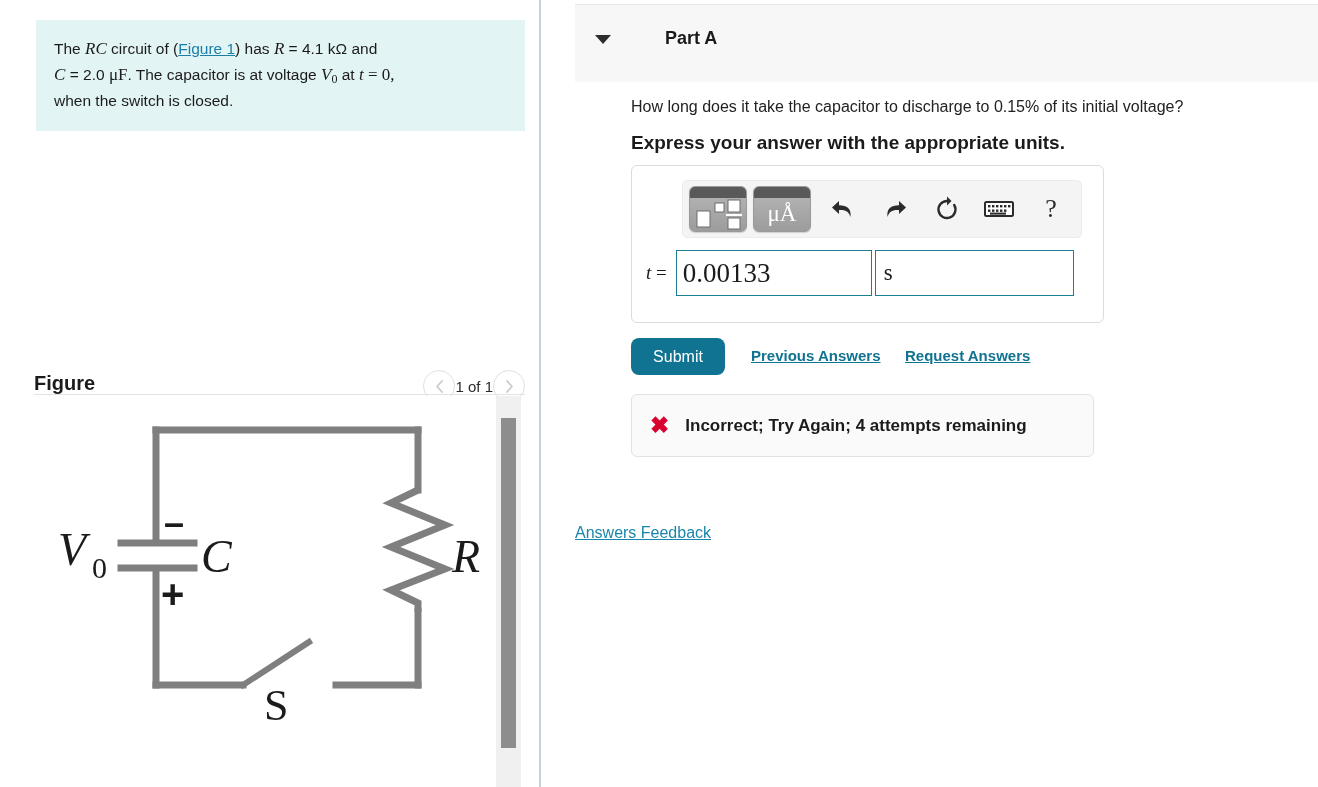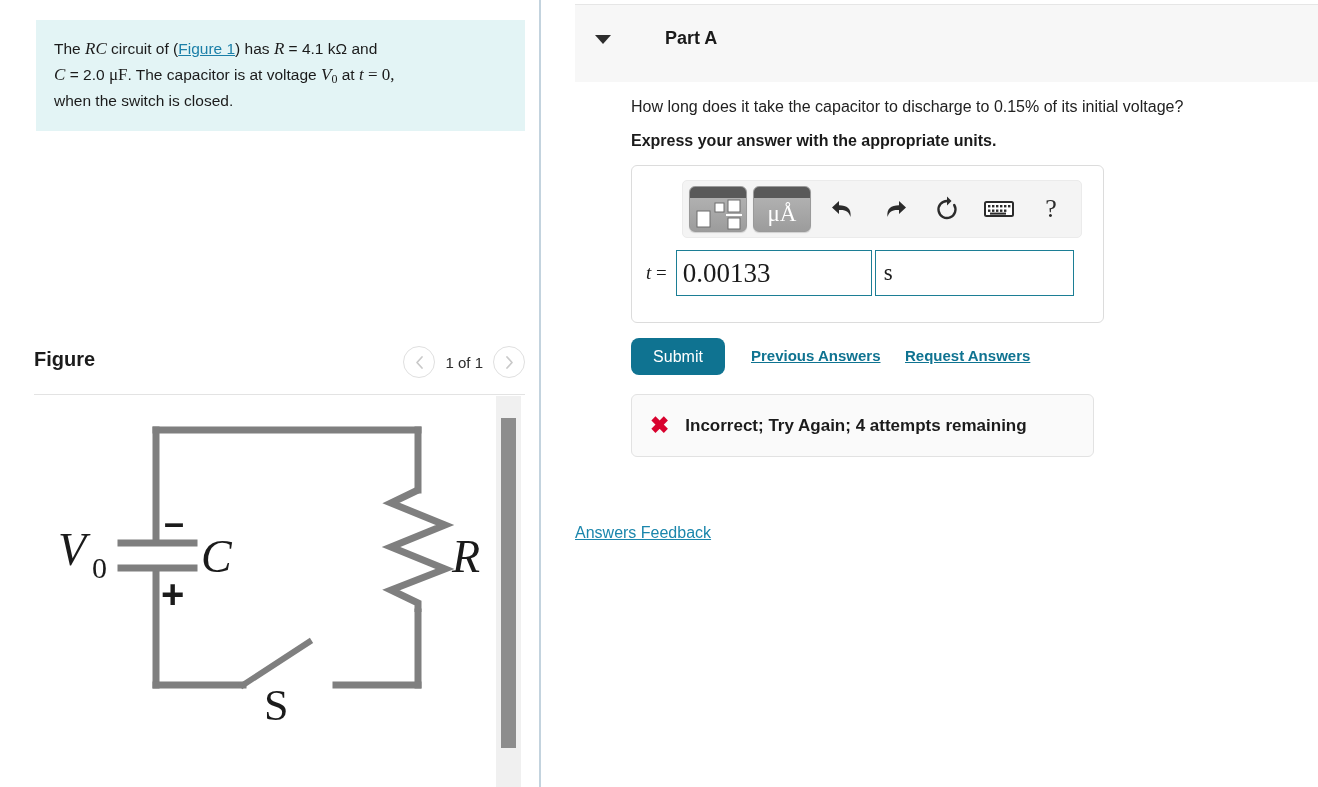--- a/index.html
+++ b/index.html
@@ -30,30 +30,30 @@
     color: #1b1b1b;
   }
   .mi { font-family: "Liberation Serif", serif; font-style: italic; font-size: 17px; }
   .mr { font-family: "Liberation Serif", serif; font-style: normal; font-size: 17px; }
   .sub { font-size: 12px; vertical-align: -0.25em; font-style: normal;
          font-family:"Liberation Serif", serif;}
   .figlink { color: #1b7fa8; text-decoration: underline; cursor: pointer; }
 
   
   .figure-header {
-    position: absolute; left: 34px; top: 344px;
+    position: absolute; left: 34px; top: 368px;
     width: 491px; height: 44px;
   }
   .figure-title {
     position: absolute; left: 0; top: 4px;
     font-size: 20px; font-weight: bold; color: #1b1b1b;
   }
   .fig-nav {
     position: absolute; right: 0; top: 2px;
-    display: flex; align-items: center; gap: 10px;
+    display: flex; align-items: center; 
   }
   .nav-circle {
     width: 30px; height: 30px; border-radius: 50%;
     border: 1px solid #e0e0e0; background:#fff;
     display: flex; align-items: center; justify-content: center;
     cursor: pointer;
   }
   .nav-circle svg { display:block; }
   .fig-count { font-size: 15px; color: #2b2b2b; }
 
@@ -105,21 +105,21 @@
     font-size: 18px; font-weight: bold; color: #1b1b1b;
   }
 
   .question-text {
     position: absolute; left: 88px; top: 96px;
     font-size: 16px; color: #222; line-height: 1.4;
     white-space: nowrap;
   }
   .instruction-text {
     position: absolute; left: 88px; top: 132px;
-    font-size: 16px; font-weight: bold; color: #1b1b1b;
+    font-size: 19px; font-weight: bold; color: #1b1b1b;
   }
 
   
   .answer-box {
     position: absolute; left: 88px; top: 165px;
     width: 473px; height: 158px;
     border: 1px solid #dcdcdc; border-radius: 6px;
     background: #fff; box-sizing: border-box; text-align: center;
   }
   .toolbar {

